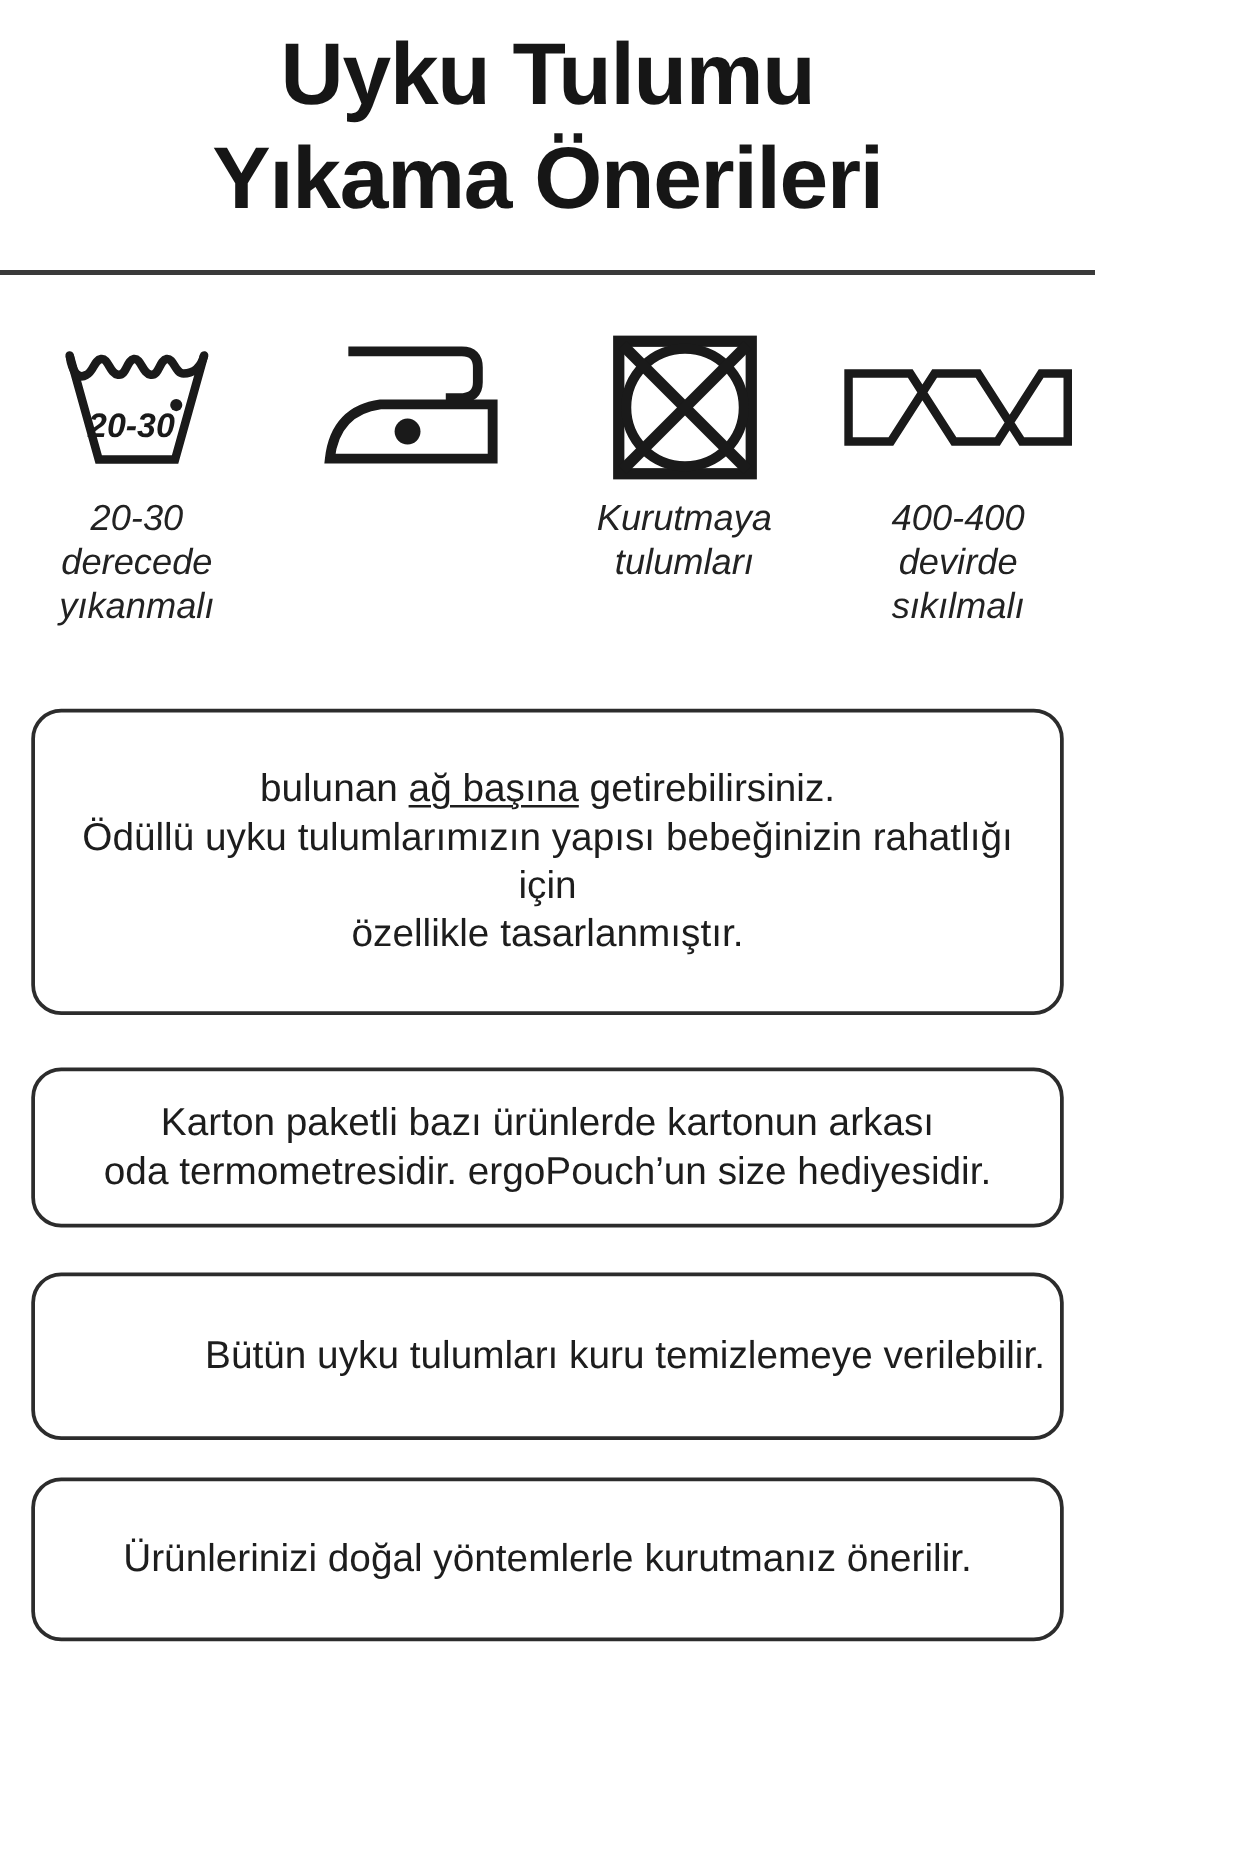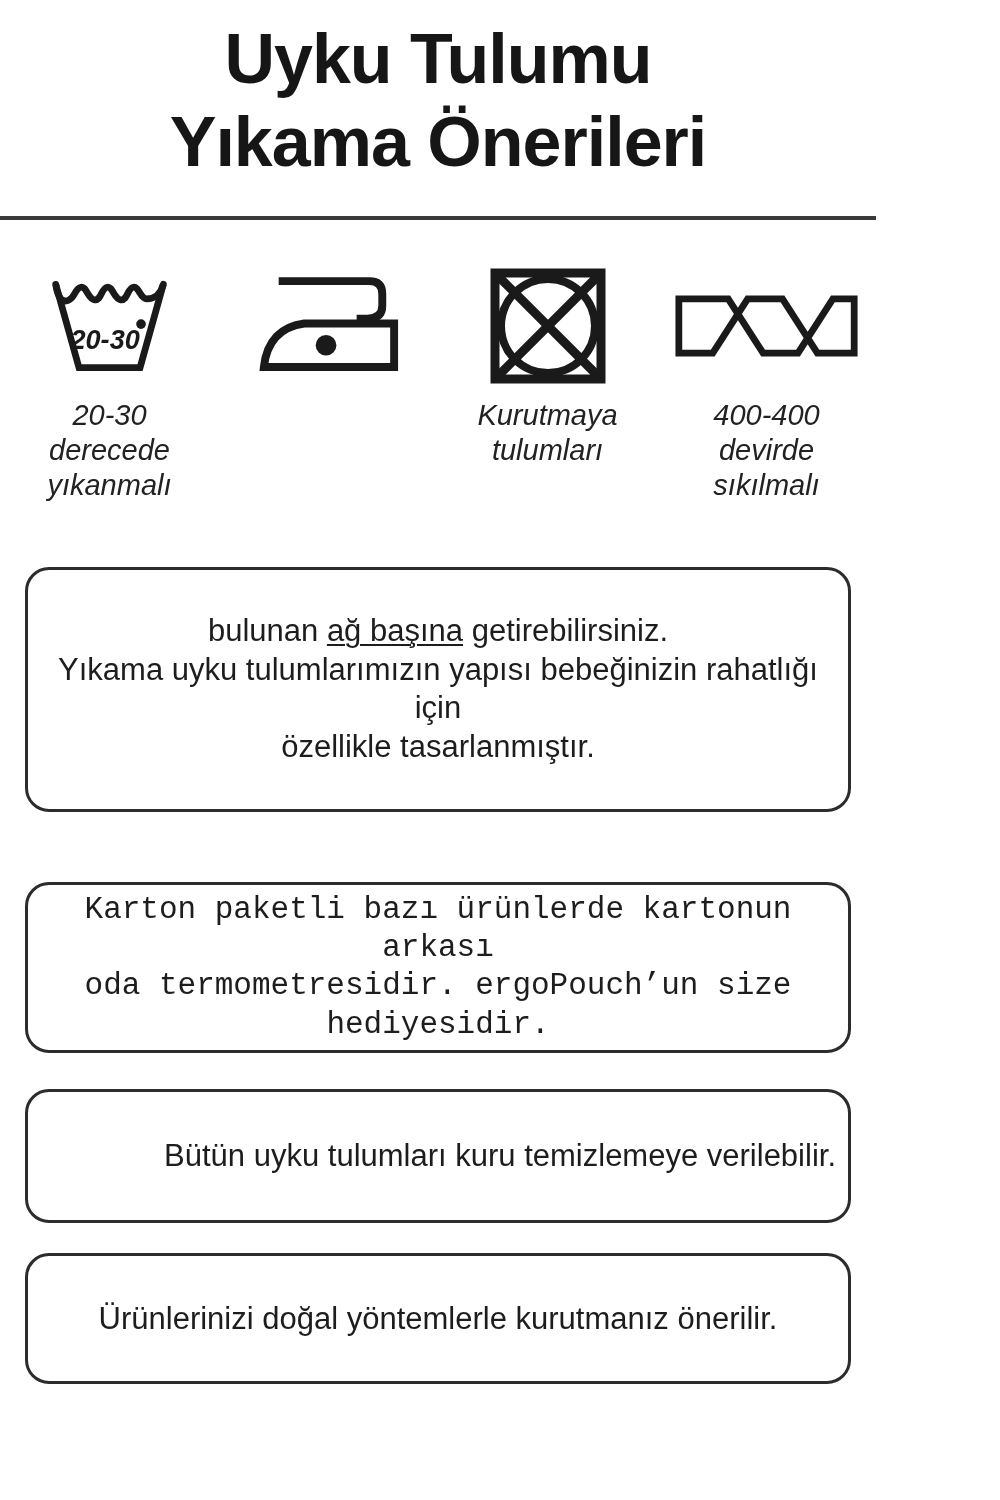--- a/index.html
+++ b/index.html
@@ -61,21 +61,21 @@
     display: flex;
     flex-direction: column;
     justify-content: center;
     text-align: center;
     font-size: 31px;
     line-height: 1.24;
     color: #1d1d1d;
     padding: 6px 12px;
   }
   .box-zipper      { margin-top: 64px; min-height: 245px; }
-  .box-thermometer { margin-top: 70px; min-height: 128px; font-family: Liberation Mono, monospace; }
+  .box-thermometer { margin-top: 42px; min-height: 128px; }
   .box-dryclean    { margin-top: 36px; min-height: 134px; text-align: right; }
   .box-naturaldry  { margin-top: 30px; min-height: 131px; }
   .box-tog         { margin-top: 37px; min-height: 120px; font-size: 30px; }
 
   .u-underline { text-decoration: underline; text-decoration-thickness: 2px; text-underline-offset: 3px; }
   .bold { font-weight: 700; }
 </style>
 </head>
 <body>
 
@@ -135,21 +135,21 @@
       </div>
       <div class="icon-label" data-bind-lines="care_symbols.3.label_lines">400-400
 devirde
 sıkılmalı</div>
     </div>
 
   </div>
 
   <div class="info-box box-zipper">
     <div><span data-bind="info_boxes.zipper.underline_pre">bulunan </span><span class="u-underline" data-bind="info_boxes.zipper.underline_text">ağ başına</span><span data-bind="info_boxes.zipper.underline_post"> getirebilirsiniz.</span></div>
-    <div data-bind-lines="info_boxes.zipper.lines_bottom">Yıkama uyku tulumlarımızın yapısı bebeğinizin rahatlığı için
+    <div data-bind-lines="info_boxes.zipper.lines_bottom">Ödüllü uyku tulumlarımızın yapısı bebeğinizin rahatlığı için
 özellikle tasarlanmıştır.</div>
   </div>
 
   <div class="info-box box-thermometer">
     <div data-bind-lines="info_boxes.thermometer.lines">Karton paketli bazı ürünlerde kartonun arkası
 oda termometresidir. ergoPouch’un size hediyesidir.</div>
   </div>
 
   <div class="info-box box-dryclean">
     <div data-bind="info_boxes.dry_clean.text">Bütün uyku tulumları kuru temizlemeye verilebilir.</div>

